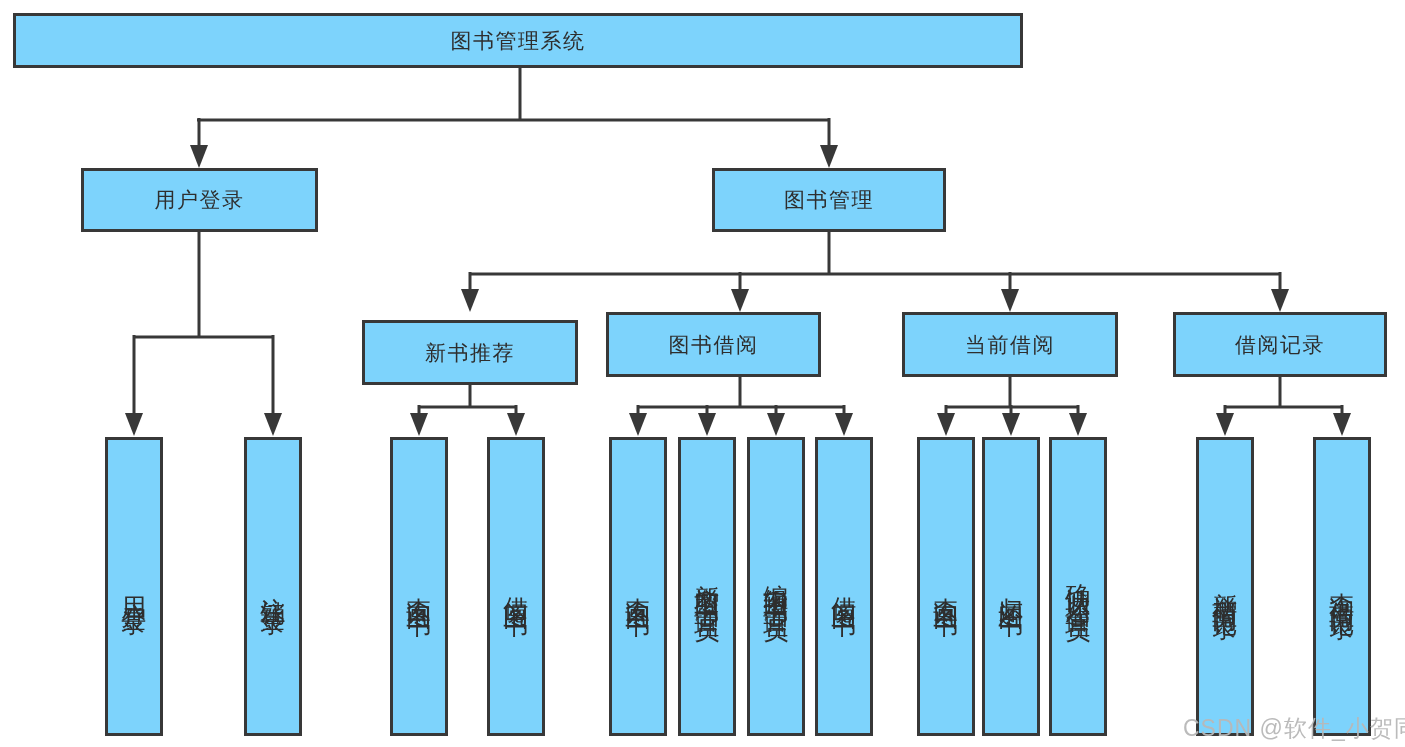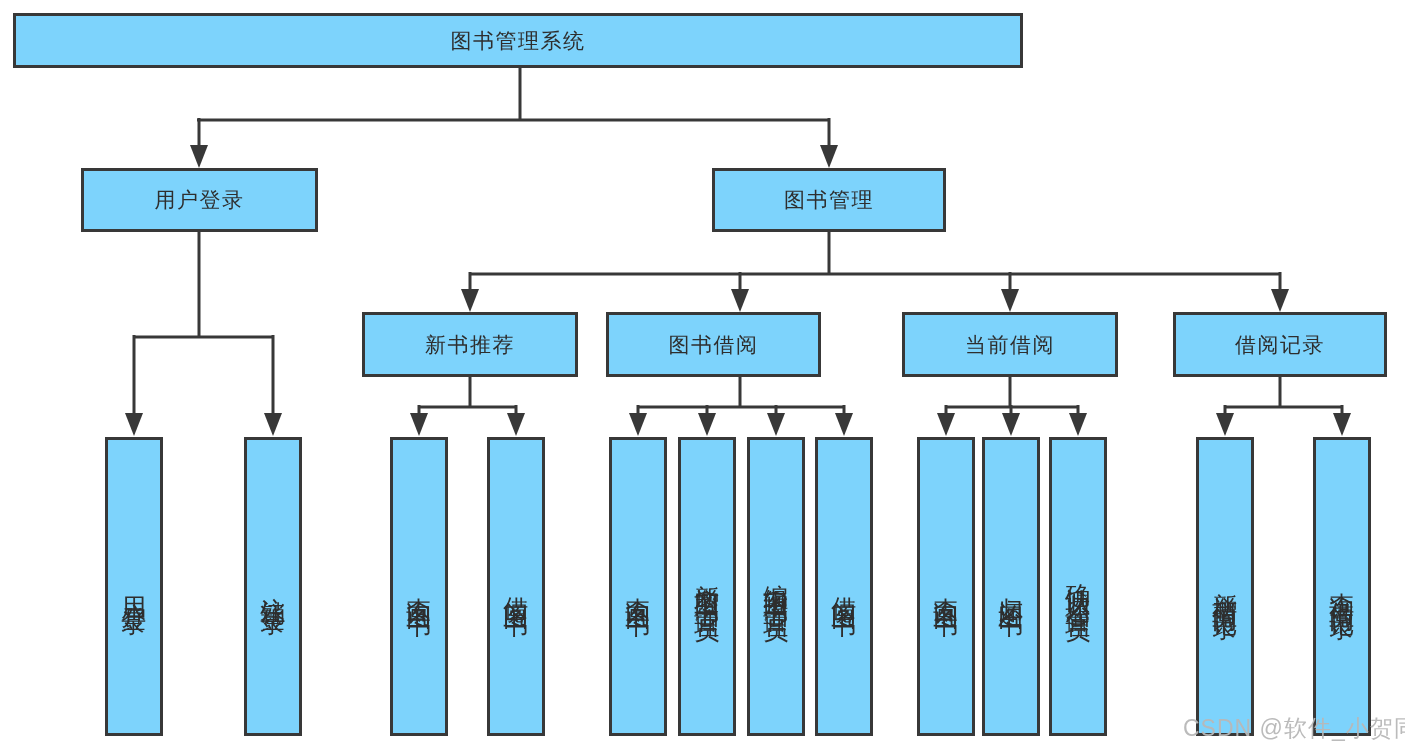--- a/index.html
+++ b/index.html
@@ -38,21 +38,21 @@
     color:#b8b8b8;
     letter-spacing:1px;
     white-space:nowrap;
     z-index:5;
     opacity:0.95;
   }
   
   #n-root  { left:13px;  top:13px;  width:1010px; height:55px; }
   #n-b0    { left:81px;  top:168px; width:237px;  height:64px; }
   #n-b1    { left:712px; top:168px; width:234px;  height:64px; }
-  #n-c0    { left:362px; top:312px; width:216px;  height:65px;text-align:center; }
+  #n-c0    { left:362px; top:320px; width:216px;  height:65px;text-align:center; }
   #n-c1    { left:606px; top:312px; width:215px;  height:65px; }
   #n-c2    { left:902px; top:312px; width:216px;  height:65px; }
   #n-c3    { left:1173px;top:312px; width:214px;  height:65px; }
   .leaf    { top:437px; width:58px; height:299px; }
   #n-l0    { left:105px; }
   #n-l1    { left:244px; }
   #n-l2    { left:390px; }
   #n-l3    { left:487px; }
   #n-l4    { left:609px; }
   #n-l5    { left:678px; }

